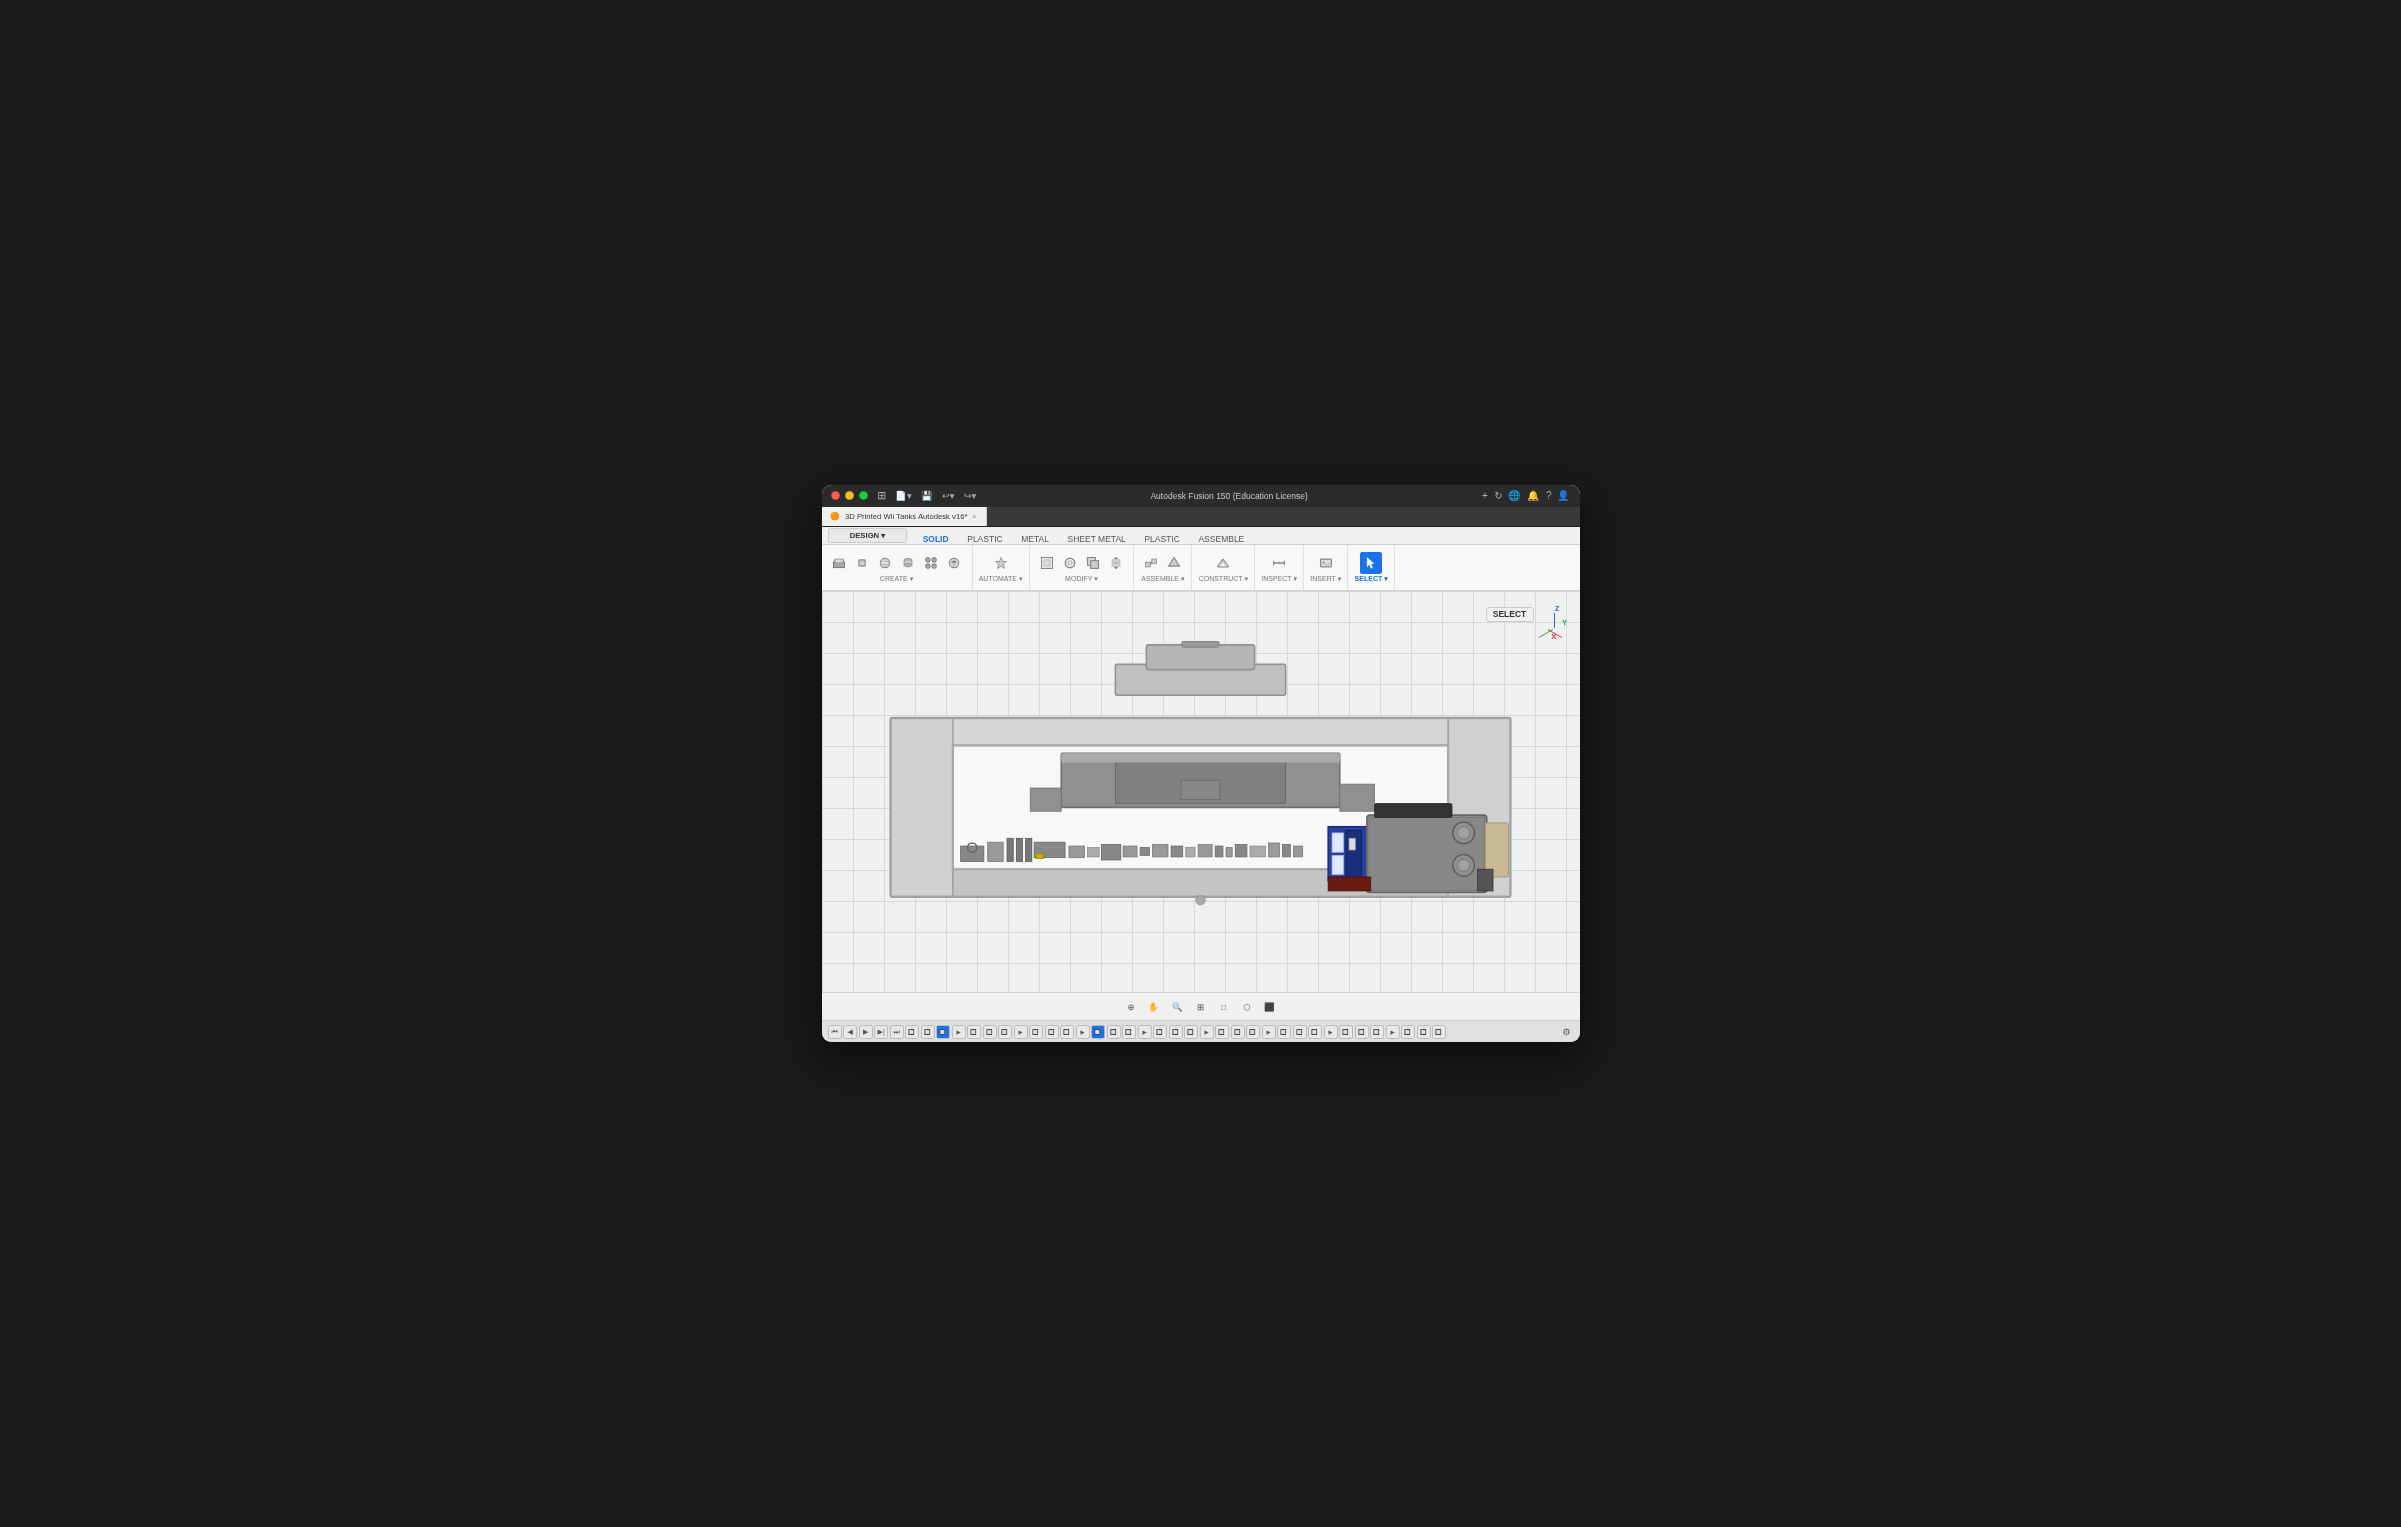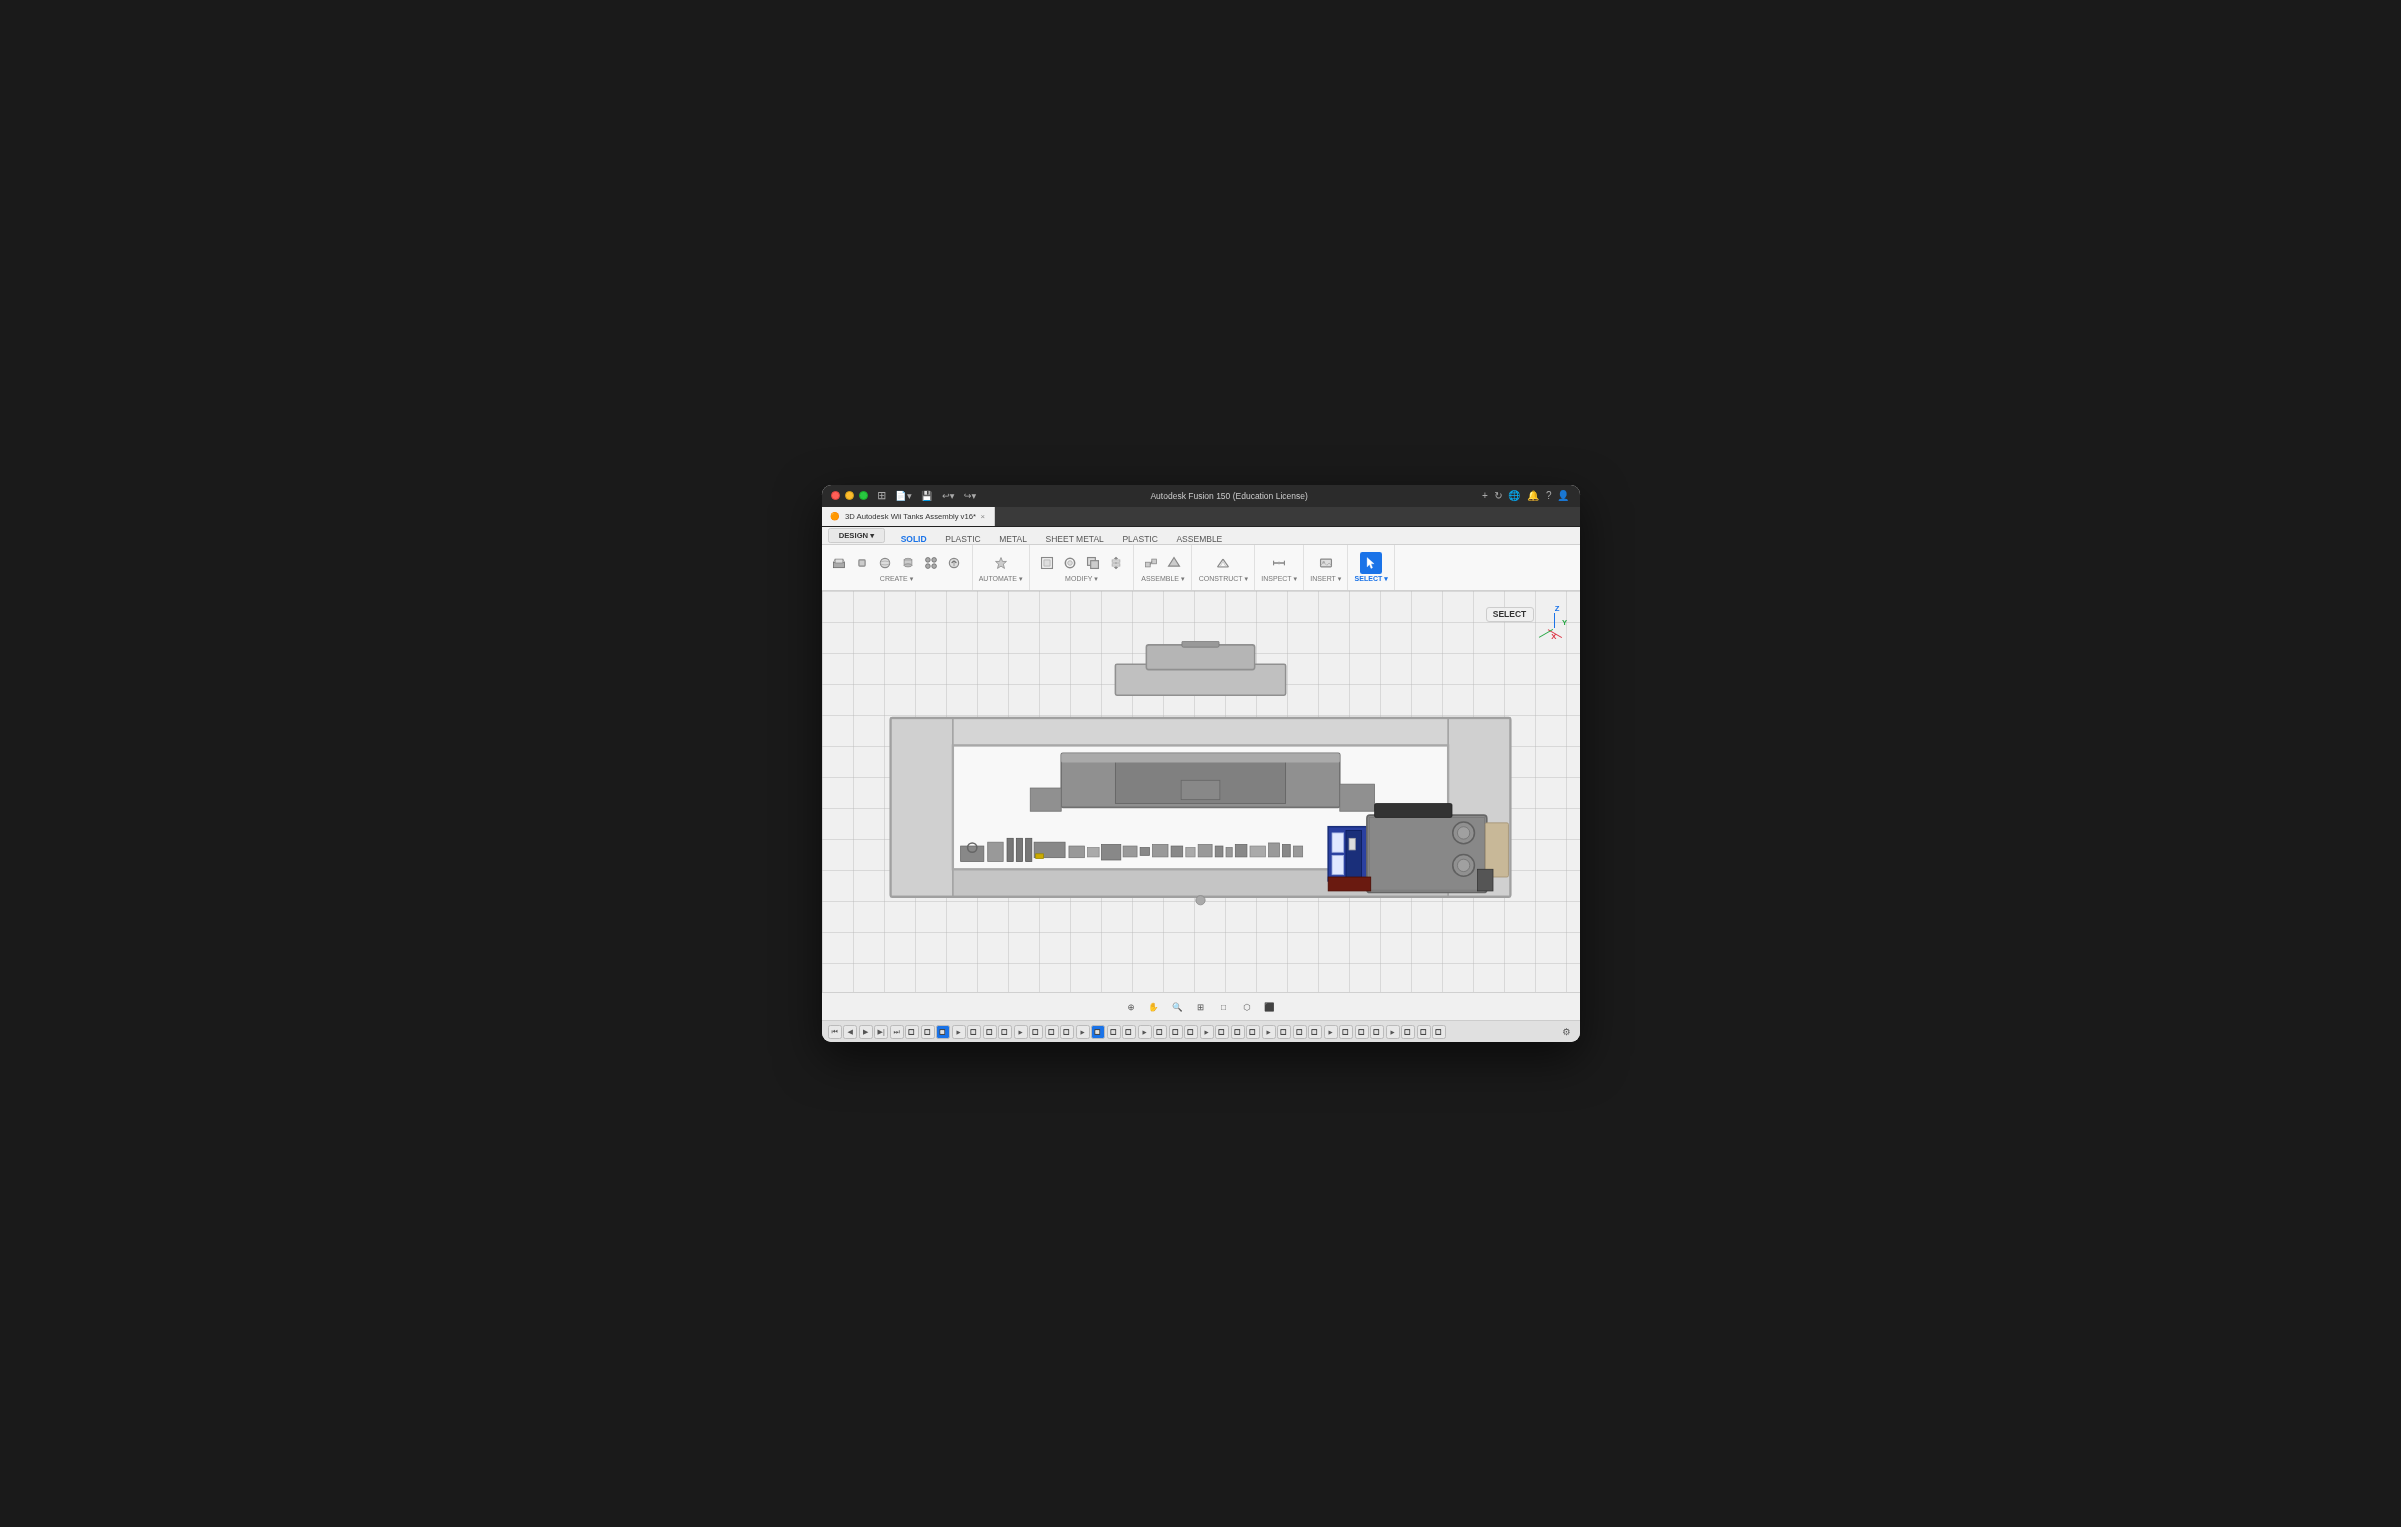--- a/index.html
+++ b/index.html
@@ -327,30 +327,30 @@
       <span style="color:#aaa;font-size:10px;">🌐</span>
       <span style="color:#aaa;font-size:10px;">🔔</span>
       <span style="color:#aaa;font-size:10px;">?</span>
       <span style="color:#aaa;font-size:10px;">👤</span>
     </div>
   </div>
 
   <div style="background:#3a3a3a;height:20px;display:flex;align-items:stretch;border-bottom:0.8px solid #222;flex-shrink:0;">
     <div style="display:flex;align-items:center;padding:0 9.3px;background:#f0f0f0;border-right:0.8px solid #ccc;min-width:155px;gap:4.6px;cursor:pointer;">
       <span style="font-size:7.7px;color:#e04000;">🟠</span>
-      <span style="font-size:7.7px;color:#333;">3D Autodesk Wii Tanks Assembly v16*</span>
+      <span style="font-size:7.7px;color:#333;">3D Printed Wii Tanks Autodesk v16*</span>
       <span style="font-size:7.7px;color:#888;margin-left:auto;">×</span>
     </div>
     <div style="flex:1;"></div>
   </div>
 
   <div class="toolbar-full">
 
     <div class="toolbar-tabs-row">
-      <div style="background:#e8e8e8;border:0.8px solid #ccc;border-radius:2.3px;padding:0 10px;font-size:7.7px;font-weight:600;color:#333;cursor:pointer;height:15.5px;display:flex;align-items:center;margin-right:6.2px;">DESIGN ▾</div>
+      <div style="background:#e8e8e8;border:0.8px solid #ccc;border-radius:2.3px;padding:0 21px;font-size:7.7px;font-weight:600;color:#333;cursor:pointer;height:15.5px;display:flex;align-items:center;margin-right:6.2px;">DESIGN ▾</div>
       <div class="toolbar-tab-item active">SOLID</div>
       <div class="toolbar-tab-item">PLASTIC</div>
       <div class="toolbar-tab-item">METAL</div>
       <div class="toolbar-tab-item">SHEET METAL</div>
       <div class="toolbar-tab-item">PLASTIC</div>
       <div class="toolbar-tab-item">ASSEMBLE</div>
     </div>
 
     <div class="toolbar-buttons-row">
 

